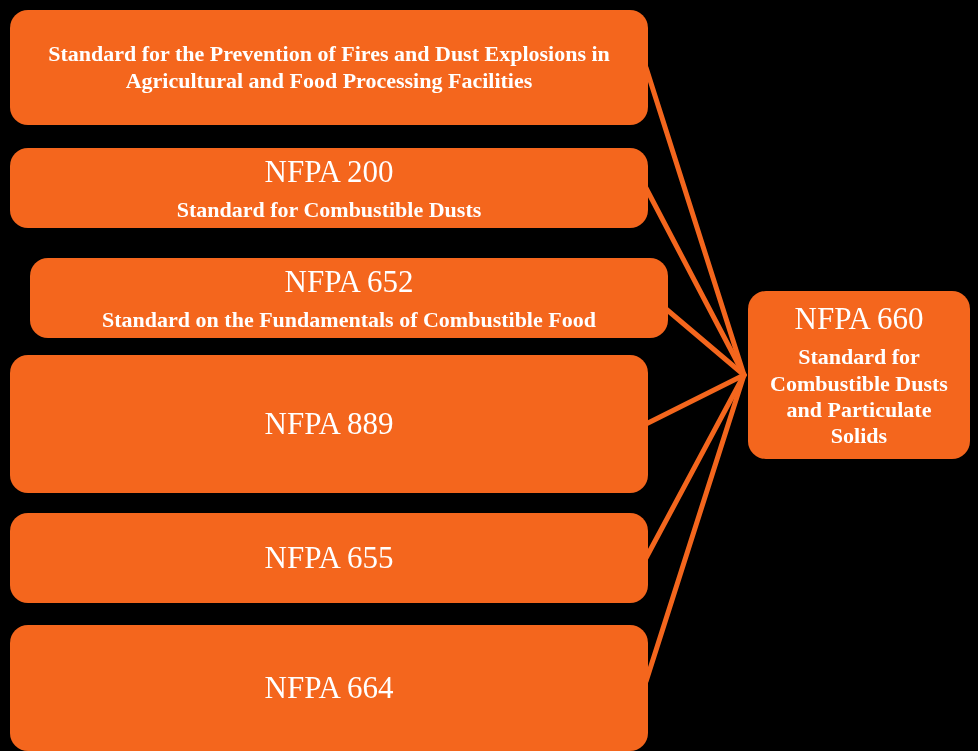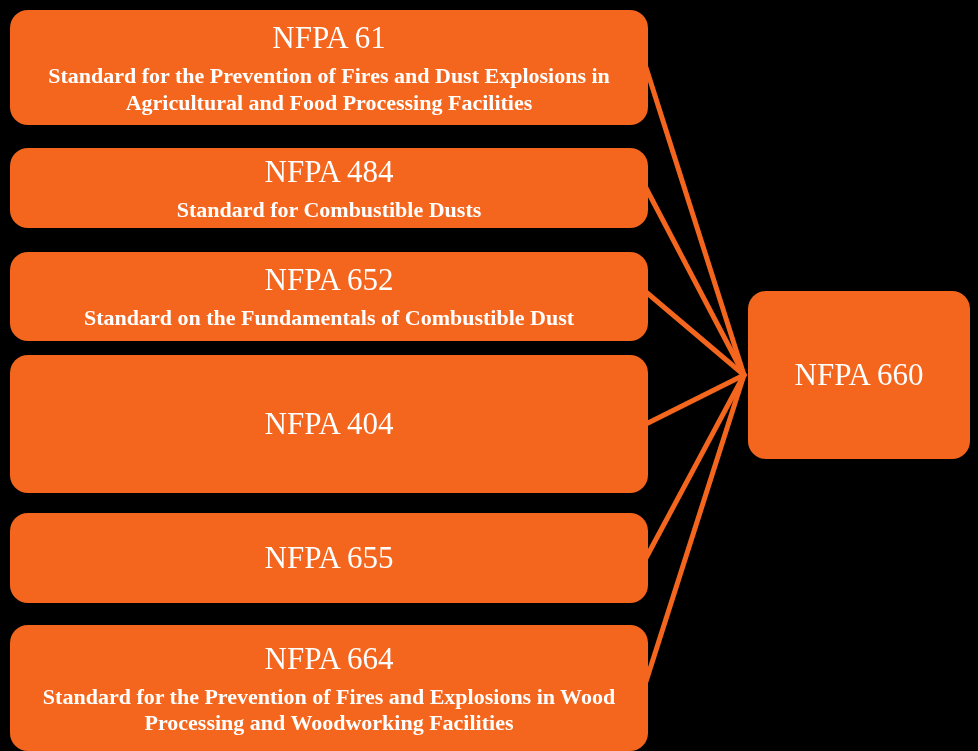--- a/index.html
+++ b/index.html
@@ -52,64 +52,63 @@
   }
   .target {
     left: 748px;
     top: 291px;
     width: 222px;
     height: 168px;
     padding: 16px 10px;
   }
   .src-1 { top: 10px;  height: 115px; }
   .src-2 { top: 148px; height: 80px;  }
-  .src-3 { top: 252px; height: 89px;  }
+  .src-3 { top: 258px; height: 80px; margin-left: 20px;  }
   .src-4 { top: 355px; height: 138px; }
   .src-5 { top: 513px; height: 90px;  }
   .src-6 { top: 625px; height: 126px; }
 </style>
 </head>
 <body>
 
 <div class="canvas">
 
   <svg id="connectors" class="connectors" width="978" height="751">
       <line x1="646" y1="67.5" x2="744" y2="375" stroke="#F4661D" stroke-width="5" stroke-linecap="round"></line>
       <line x1="646" y1="188" x2="744" y2="375" stroke="#F4661D" stroke-width="5" stroke-linecap="round"></line>
       <line x1="646" y1="292" x2="744" y2="375" stroke="#F4661D" stroke-width="5" stroke-linecap="round"></line>
       <line x1="646" y1="424" x2="744" y2="375" stroke="#F4661D" stroke-width="5" stroke-linecap="round"></line>
       <line x1="646" y1="558" x2="744" y2="375" stroke="#F4661D" stroke-width="5" stroke-linecap="round"></line>
       <line x1="646" y1="681.5" x2="744" y2="375" stroke="#F4661D" stroke-width="5" stroke-linecap="round"></line>
     </svg>
 
   <div class="box source src-1">
-    <div class="title">NFPA 61</div>
     <div class="desc">Standard for the Prevention of Fires and Dust Explosions in Agricultural and Food Processing Facilities</div>
   </div>
 
   <div class="box source src-2">
-    <div class="title">NFPA 484</div>
+    <div class="title">NFPA 200</div>
     <div class="desc">Standard for Combustible Dusts</div>
   </div>
 
   <div class="box source src-3">
     <div class="title">NFPA 652</div>
-    <div class="desc">Standard on the Fundamentals of Combustible Dust</div>
+    <div class="desc">Standard on the Fundamentals of Combustible Food</div>
   </div>
 
   <div class="box source src-4">
-    <div class="title">NFPA 404</div>
+    <div class="title">NFPA 889</div>
   </div>
 
   <div class="box source src-5">
     <div class="title">NFPA 655</div>
   </div>
 
   <div class="box source src-6">
     <div class="title">NFPA 664</div>
-    <div class="desc">Standard for the Prevention of Fires and Explosions in Wood Processing and Woodworking Facilities</div>
   </div>
 
   <div class="box target">
     <div class="title">NFPA 660</div>
+    <div class="desc">Standard for Combustible Dusts and Particulate Solids</div>
   </div>
 
 </div>
 
 </body></html>

